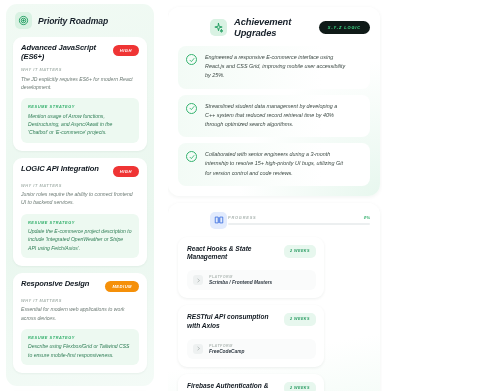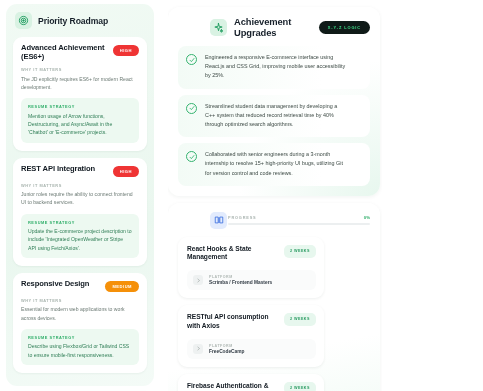--- a/index.html
+++ b/index.html
@@ -9,20 +9,21 @@
     font-family: "Liberation Sans", sans-serif;
     overflow: hidden;
   }
   .app {
     position: relative;
     width: 382px; height: 391px;
     display: flex;
     gap: 8px;
     padding: 0;
     background: #ffffff;
+    font-style: italic;
   }
 
   
   .left-col {
     width: 160px;
     flex: 0 0 160px;
     padding: 4px 6px 0 6px;
     display: flex;
     flex-direction: column;
     gap: 7px;
@@ -226,34 +227,34 @@
             <circle cx="12" cy="12" r="9"></circle>
               <circle cx="12" cy="12" r="5"></circle>
               <circle cx="12" cy="12" r="1.6" fill="#1f9d5f"></circle>
           </svg>
         </span>
         <span class="head-title">Priority Roadmap</span>
       </div>
 
       <div class="card">
         <div class="card-top">
-          <div class="card-title">Advanced Achievement (ES6+)</div>
+          <div class="card-title">Advanced JavaScript (ES6+)</div>
           <div class="pill high">HIGH</div>
         </div>
         <div class="micro-label">WHY IT MATTERS</div>
         <div class="body-text">The JD explicitly requires ES6+ for modern React development.</div>
         <div class="strategy">
           <div class="micro-label">RESUME STRATEGY</div>
           <div class="body-text">Mention usage of Arrow functions, Destructuring, and Async/Await in the 'Chatbot' or 'E-commerce' projects.</div>
         </div>
       </div>
 
       <div class="card">
         <div class="card-top">
-          <div class="card-title">REST API Integration</div>
+          <div class="card-title">LOGIC API Integration</div>
           <div class="pill high">HIGH</div>
         </div>
         <div class="micro-label">WHY IT MATTERS</div>
         <div class="body-text">Junior roles require the ability to connect frontend UI to backend services.</div>
         <div class="strategy">
           <div class="micro-label">RESUME STRATEGY</div>
           <div class="body-text">Update the E-commerce project description to include 'Integrated OpenWeather or Stripe API using Fetch/Axios'.</div>
         </div>
       </div>
 

